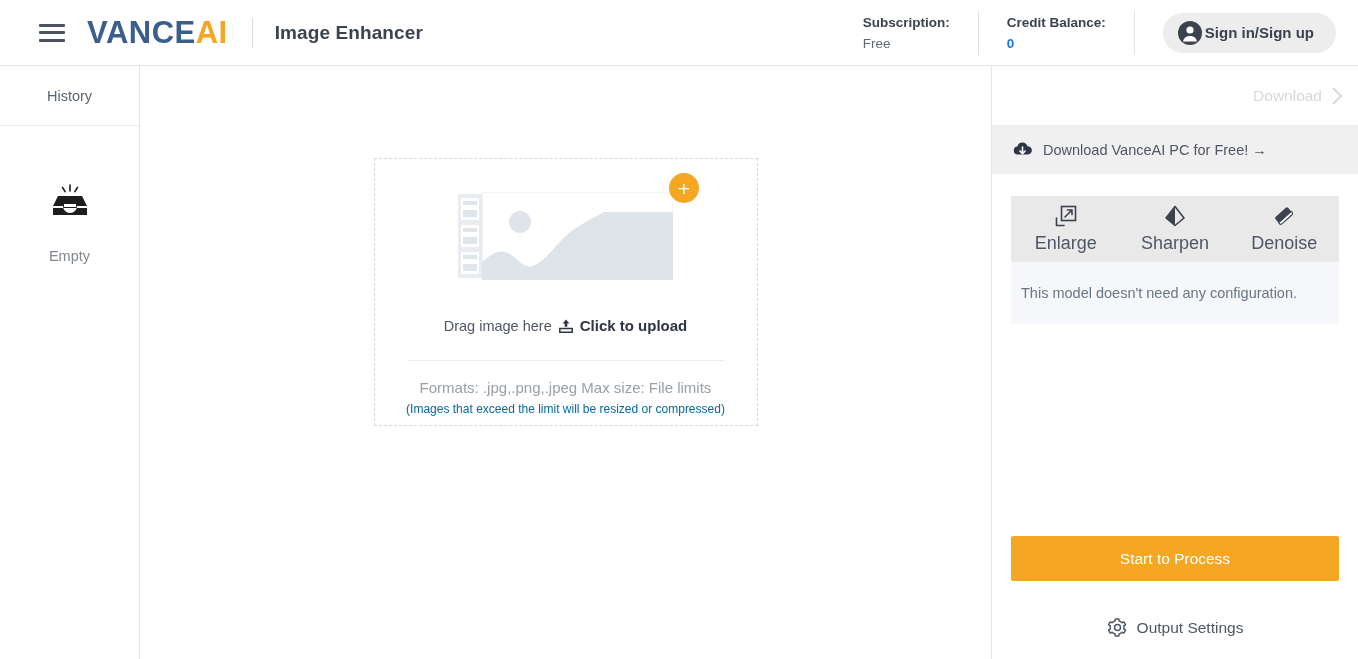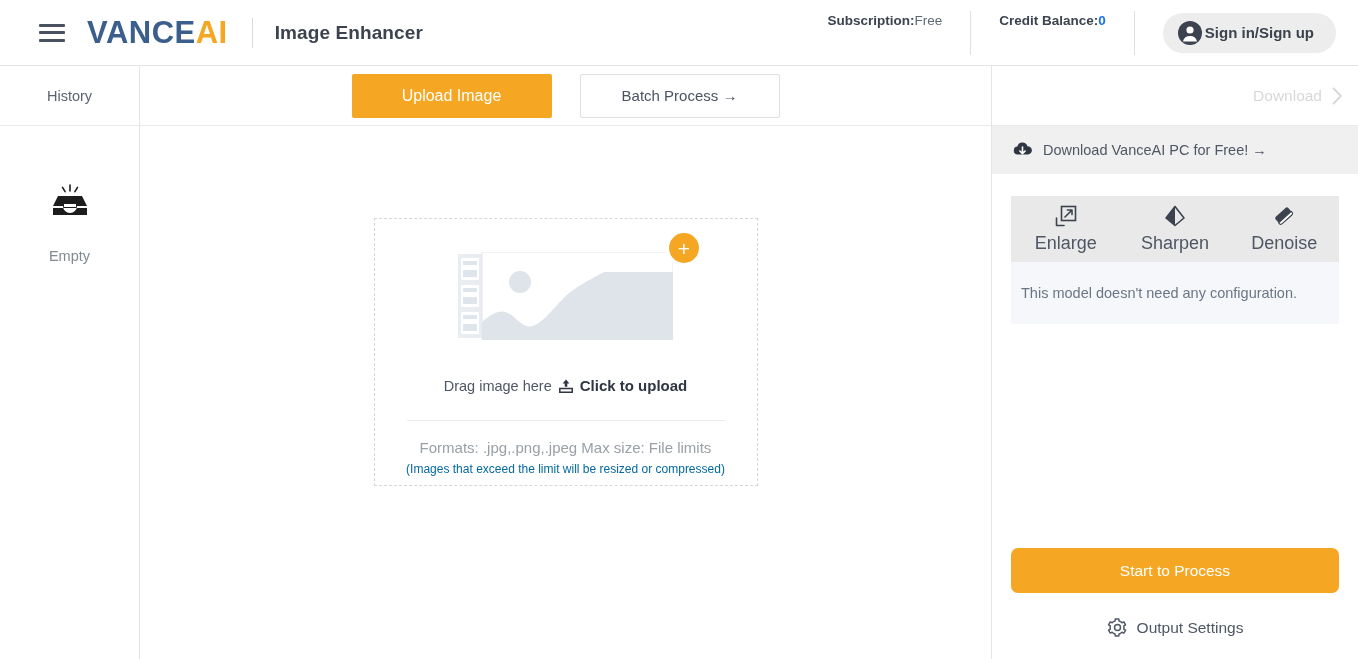--- a/index.html
+++ b/index.html
@@ -31,21 +31,21 @@
 
   .logo { display: flex; align-items: baseline; font-size: 31px; font-weight: bold; letter-spacing: .5px; }
   .logo .vance { color: #3b5e8c; }
   .logo .ai { color: #f5a623; }
 
   .logo-divider { width: 1px; height: 30px; background: #d9dce0; margin: 0 22px 0 24px; }
 
   .app-title { font-size: 19px; font-weight: bold; color: #3c434f; letter-spacing: .1px; }
 
   .header-right { margin-left: auto; display: flex; align-items: center; height: 100%; }
-  .meta-block { padding: 0 28px 0 0; display: flex; flex-direction: row; justify-content: space-between; height: 44px; }
+  .meta-block { padding: 0 28px 0 0; display: flex; flex-direction: column; justify-content: flex-end; height: 44px; }
   .meta-block.with-rule { border-right: 1px solid #dfe1e5; margin-right: 28px; }
   .meta-label { font-size: 13.5px; font-weight: bold; color: #3c434f; line-height: 1.55; }
   .meta-value { font-size: 13.5px; color: #606874; line-height: 1.55; }
   .meta-value.accent { color: #1a73e8; font-weight: bold; }
 
   .signin-btn {
     display: flex; align-items: center; gap: 2px;
     background: #ededed; border-radius: 24px;
     height: 40px; padding: 0 22px 0 14px;
     margin-right: 22px;
@@ -174,24 +174,24 @@
     display: flex; align-items: center;
     padding-left: 10px;
   }
   .config-text { font-size: 14.5px; color: #6b7685; }
 
   .panel-spacer { flex: 1; }
 
   .btn-process {
     height: 45px; flex: 0 0 45px;
     background: #f5a623; color: #fff;
-    border: none; border-radius: 7px;
+    border: none; border-radius: 2px;
     font-size: 15.5px; font-family: inherit;
     cursor: pointer;
-    margin-bottom: 24px;
+    margin-bottom: 36px;
   }
   .output-settings {
     display: flex; align-items: center; justify-content: center; gap: 9px;
     margin-bottom: 21px; cursor: pointer;
   }
   .output-settings .os-label { font-size: 15.5px; color: #4f5664; }
 
   .icon { display: inline-flex; align-items: center; justify-content: center; }
 </style>
 </head>
@@ -256,24 +256,20 @@
             <path d="M14 20h12v3H14z" fill="#ffffff"></path>
             <path d="M3 22h10a7 7 0 0 0 14 0h10v2H3z" fill="#ffffff"></path>
           </svg>
         </span>
         <span class="empty-label">Empty</span>
       </div>
     </div>
 
     <div class="workspace">
 
-      <div class="work-toolbar">
-        <button class="btn-upload">Upload Image</button>
-        <button class="btn-batch">Batch Process →</button>
-      </div>
 
       <div class="canvas">
         <div class="dropzone">
 
           <div class="thumb-wrap">
             <span class="placeholder-img icon">
               <svg width="215" height="88" viewBox="0 0 215 88">
                 <rect x="0" y="2" width="24" height="84" fill="#e9edf2"></rect>
                 <g fill="#ffffff">
                   <rect x="3" y="6" width="18" height="22" rx="1"></rect>

